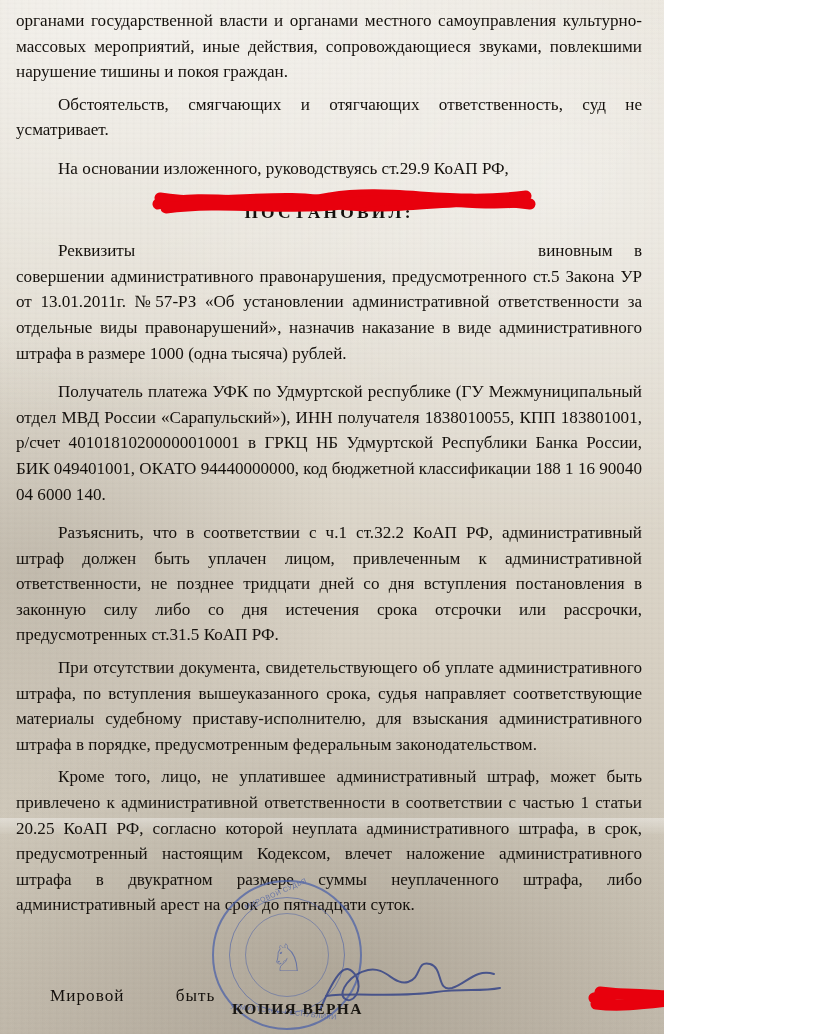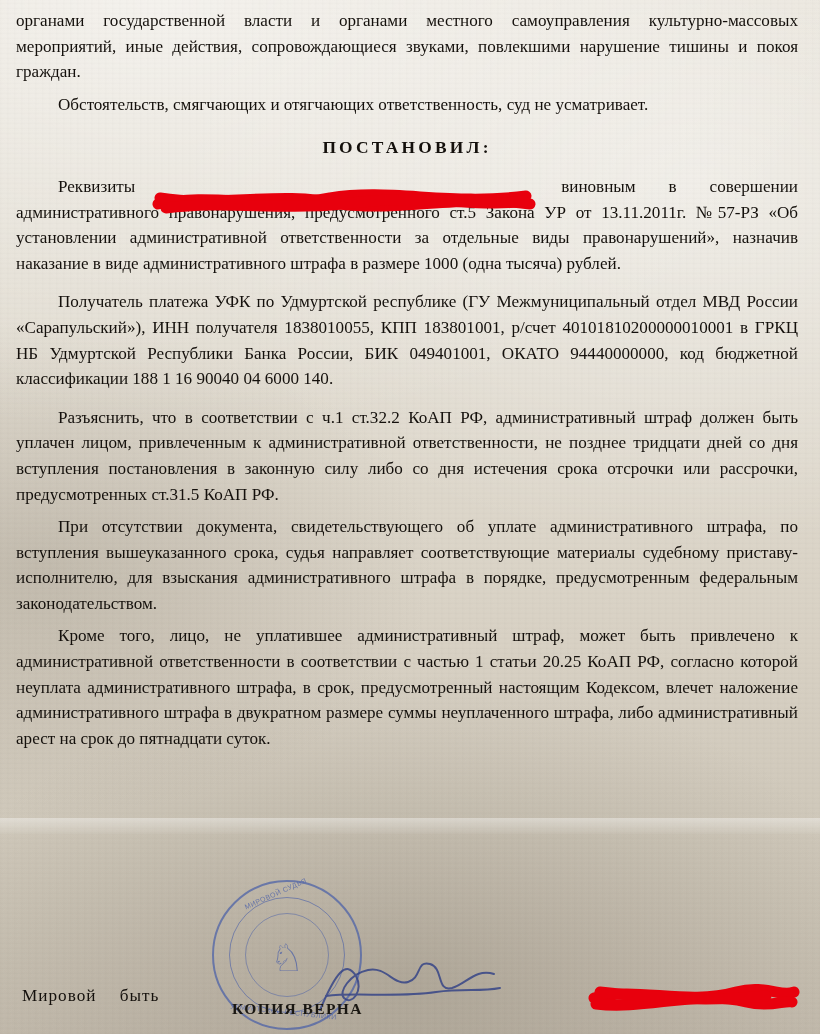--- a/index.html
+++ b/index.html
@@ -2,21 +2,21 @@
 <html><head>
 <meta charset="utf-8">
 <style>
   html, body {
     margin: 0;
     padding: 0;
     background: #ffffff;
   }
   #page {
     position: relative;
-    width: 820px;
+    width: 664px;
     height: 1034px;
     overflow: hidden;
     background: #cfc7bb;
     font-family: "Liberation Serif", serif;
   }
   
   #paper {
     position: absolute;
     inset: 0;
     background:
@@ -89,21 +89,21 @@
     height: 120px;
   }
   .judge-label {
     position: absolute;
     left: 6px;
     top: 78px;
     font-size: 17.2px;
     letter-spacing: 1px;
     color: #14100c;
   }
-  .judge-label span { margin-right: 18px; }
+  .judge-label span { margin-right: 18px; margin-left: 28px; }
   .stamp {
     position: absolute;
     left: 196px;
     top: -28px;
     width: 150px;
     height: 150px;
   }
   .stamp-ring {
     position: absolute;
     inset: 0;
@@ -169,27 +169,28 @@
   <div id="paper"></div>
   <div id="grain"></div>
   <div id="band"></div>
 
   <div id="text-layer">
 
     <p>органами государственной власти и органами местного самоуправления культурно-массовых мероприятий, иные действия, сопровождающиеся звуками, повлекшими нарушение тишины и покоя граждан.</p>
 
     <p class="indent gap-s">Обстоятельств, смягчающих и отягчающих ответственность, суд не усматривает.</p>
 
+    <p class="indent gap-m">На основании изложенного, руководствуясь ст.29.9 КоАП РФ,</p>
 
     <p class="center gap-l">ПОСТАНОВИЛ:</p>
 
     <p class="indent gap-m">
       <span>Реквизиты</span>
       <span class="redact-inline"></span>
-      <span>виновным в совершении административного правонарушения, предусмотренного ст.5 Закона УР от 13.11.2011г. №57-РЗ «Об установлении административной ответственности за отдельные виды правонарушений», назначив наказание в виде административного штрафа в размере 1000 (одна тысяча) рублей.</span>
+      <span>виновным в совершении административного правонарушения, предусмотренного ст.5 Закона УР от 13.01.2011г. №57-РЗ «Об установлении административной ответственности за отдельные виды правонарушений», назначив наказание в виде административного штрафа в размере 1000 (одна тысяча) рублей.</span>
     </p>
 
 
     <p class="indent gap-m">Получатель платежа УФК по Удмуртской республике (ГУ Межмуниципальный отдел МВД России «Сарапульский»), ИНН получателя 1838010055, КПП 183801001, р/счет 40101810200000010001 в ГРКЦ НБ Удмуртской Республики Банка России, БИК 049401001, ОКАТО 94440000000, код бюджетной классификации 188 1 16 90040 04 6000 140.</p>
 
     <p class="indent gap-m">Разъяснить, что в соответствии с ч.1 ст.32.2 КоАП РФ, административный штраф должен быть уплачен лицом, привлеченным к административной ответственности, не позднее тридцати дней со дня вступления постановления в законную силу либо со дня истечения срока отсрочки или рассрочки, предусмотренных ст.31.5 КоАП РФ.</p>
 
     <p class="indent gap-s">При отсутствии документа, свидетельствующего об уплате административного штрафа, по вступления вышеуказанного срока, судья направляет соответствующие материалы судебному приставу-исполнителю, для взыскания административного штрафа в порядке, предусмотренным федеральным законодательством.</p>
 
     <p class="indent gap-s">Кроме того, лицо, не уплатившее административный штраф, может быть привлечено к административной ответственности в соответствии с частью 1 статьи 20.25 КоАП РФ, согласно которой неуплата административного штрафа, в срок, предусмотренный настоящим Кодексом, влечет наложение административного штрафа в двукратном размере суммы неуплаченного штрафа, либо административный арест на срок до пятнадцати суток.</p>

